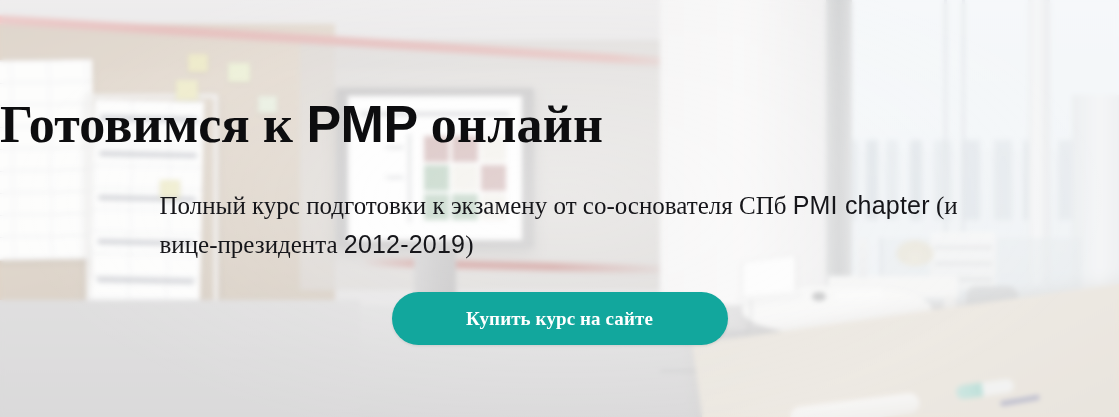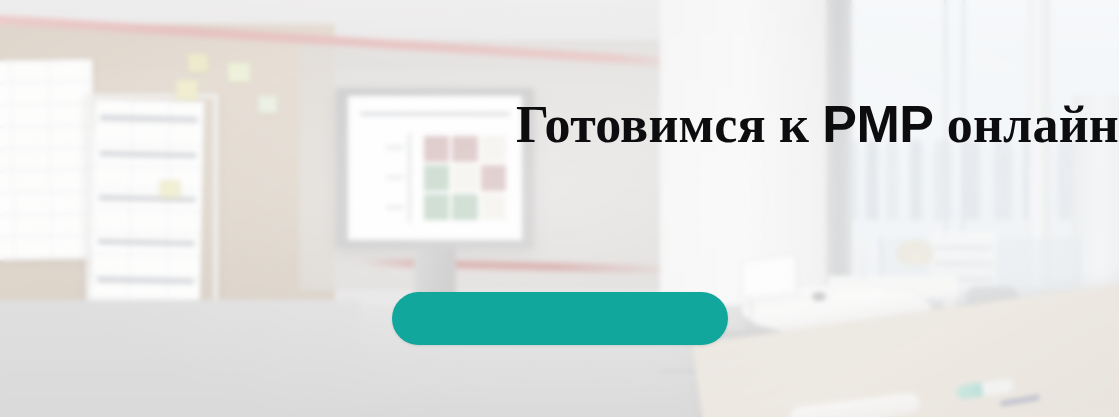--- a/index.html
+++ b/index.html
@@ -470,21 +470,21 @@
       radial-gradient(ellipse 70% 85% at 50% 48%, rgba(255,255,255,.30) 0%, rgba(255,255,255,0) 70%);
   }
 
   
   .content {
     position: absolute;
     inset: 0;
     display: flex;
     flex-direction: column;
     align-items: center;
-    text-align: right;
+    text-align: left;
     text-decoration: underline;
   }
 
   .headline {
     margin: 0;
     position: absolute;
     top: 97px;
     left: 0; right: 0;
     font-family: "Liberation Serif", serif;
     font-weight: 700;
@@ -658,18 +658,21 @@
 
     <div class="photo-blur"></div>
     <div class="photo-wash"></div>
     <div class="photo-vignette"></div>
   </div>
 
   <div class="content">
 
     <h1 class="headline"><span>Готовимся к </span><span class="latin">PMP</span><span> онлайн</span></h1>
 
+    <p class="subhead"><span>Полный курс подготовки к экзамену от со-основателя СПб</span>
+      <span class="latin">PMI chapter</span><span> (и вице-президента </span><span class="latin">2012-2019</span><span>)</span></p>
 
     <a class="cta" href="#">
+        <span>Купить курс на сайте</span>
       </a>
 
   </div>
 </div>
 
 </body></html>

